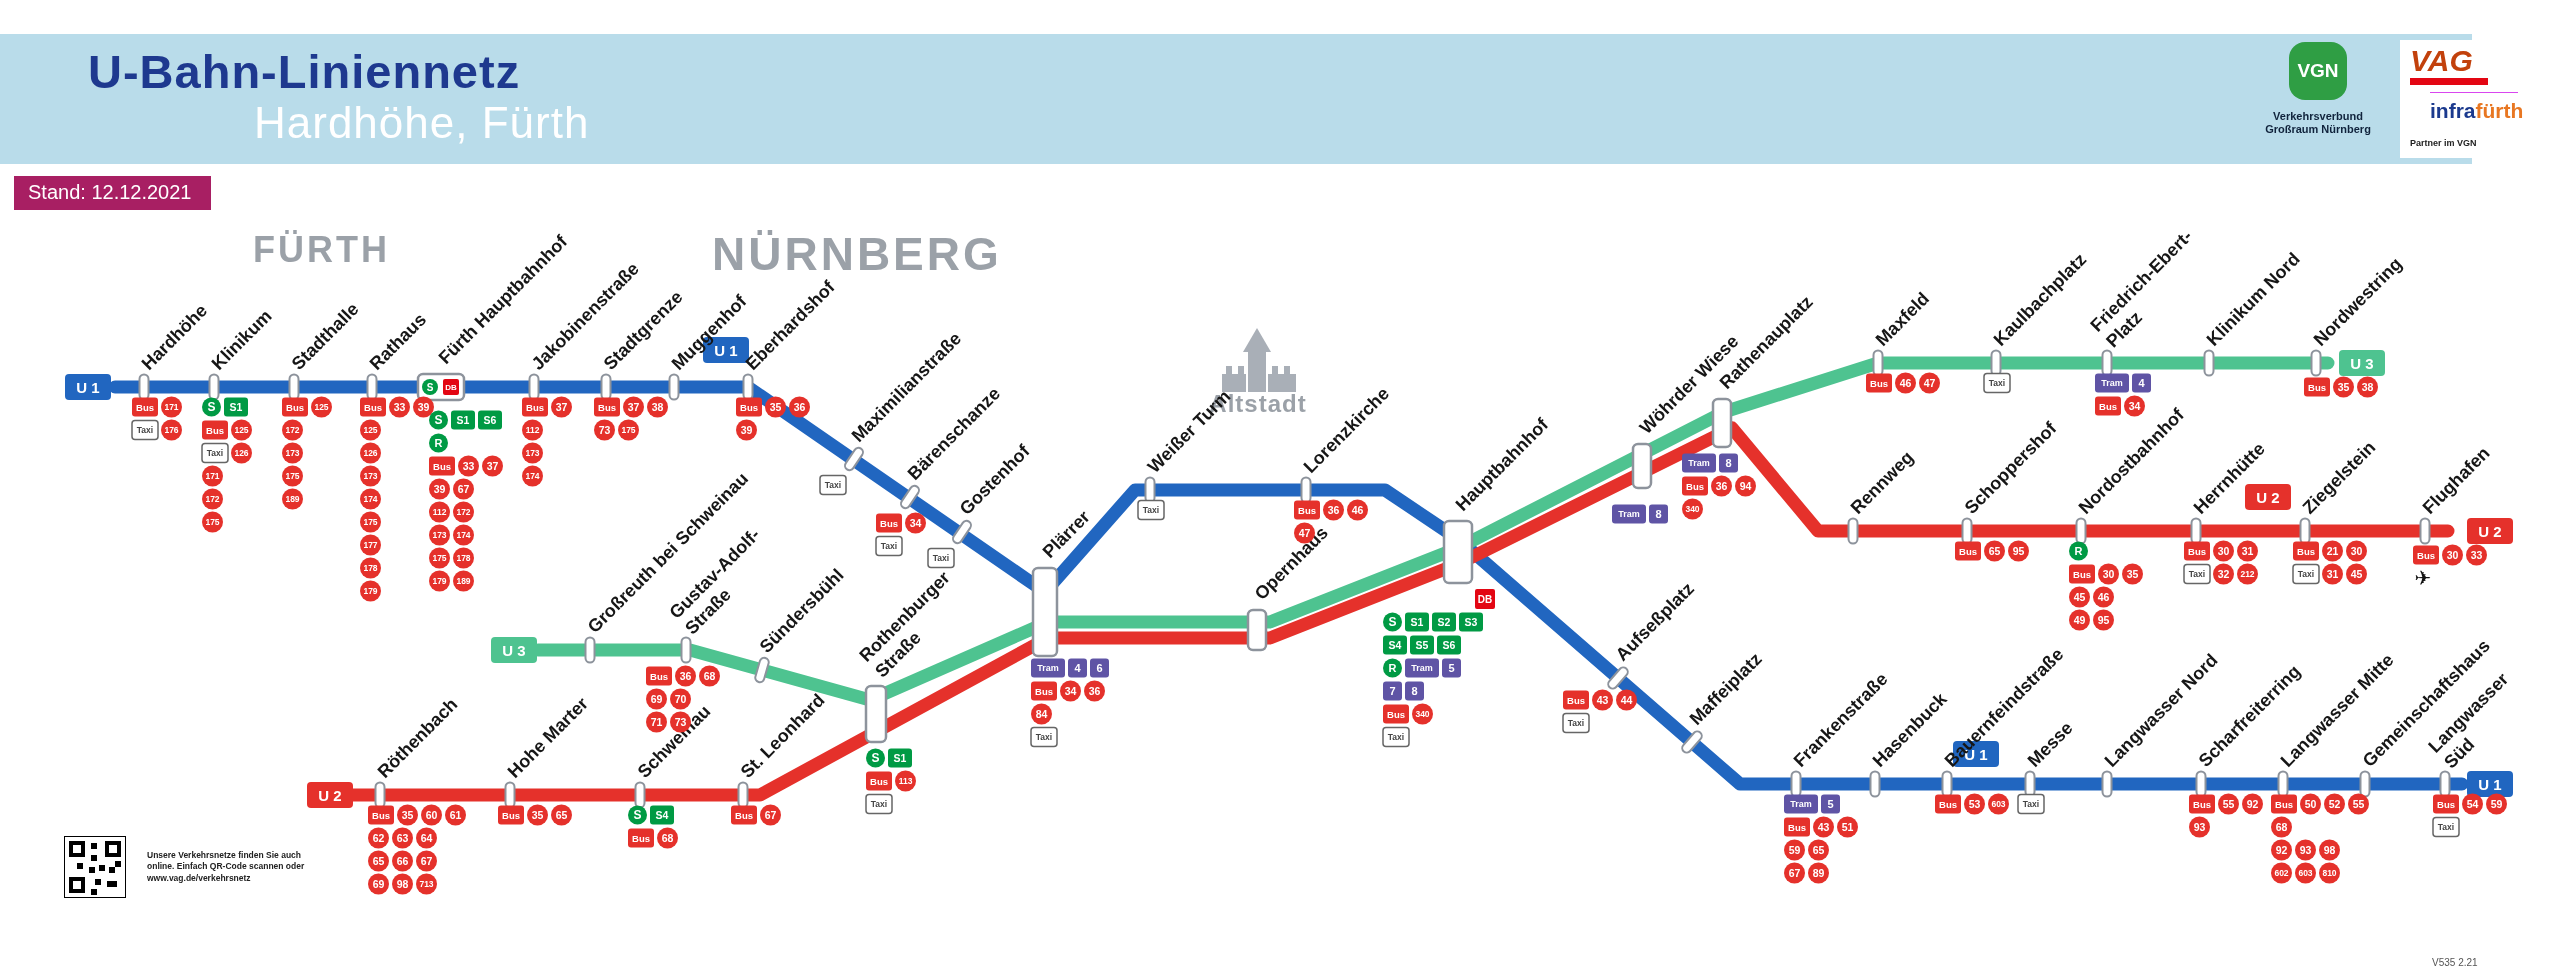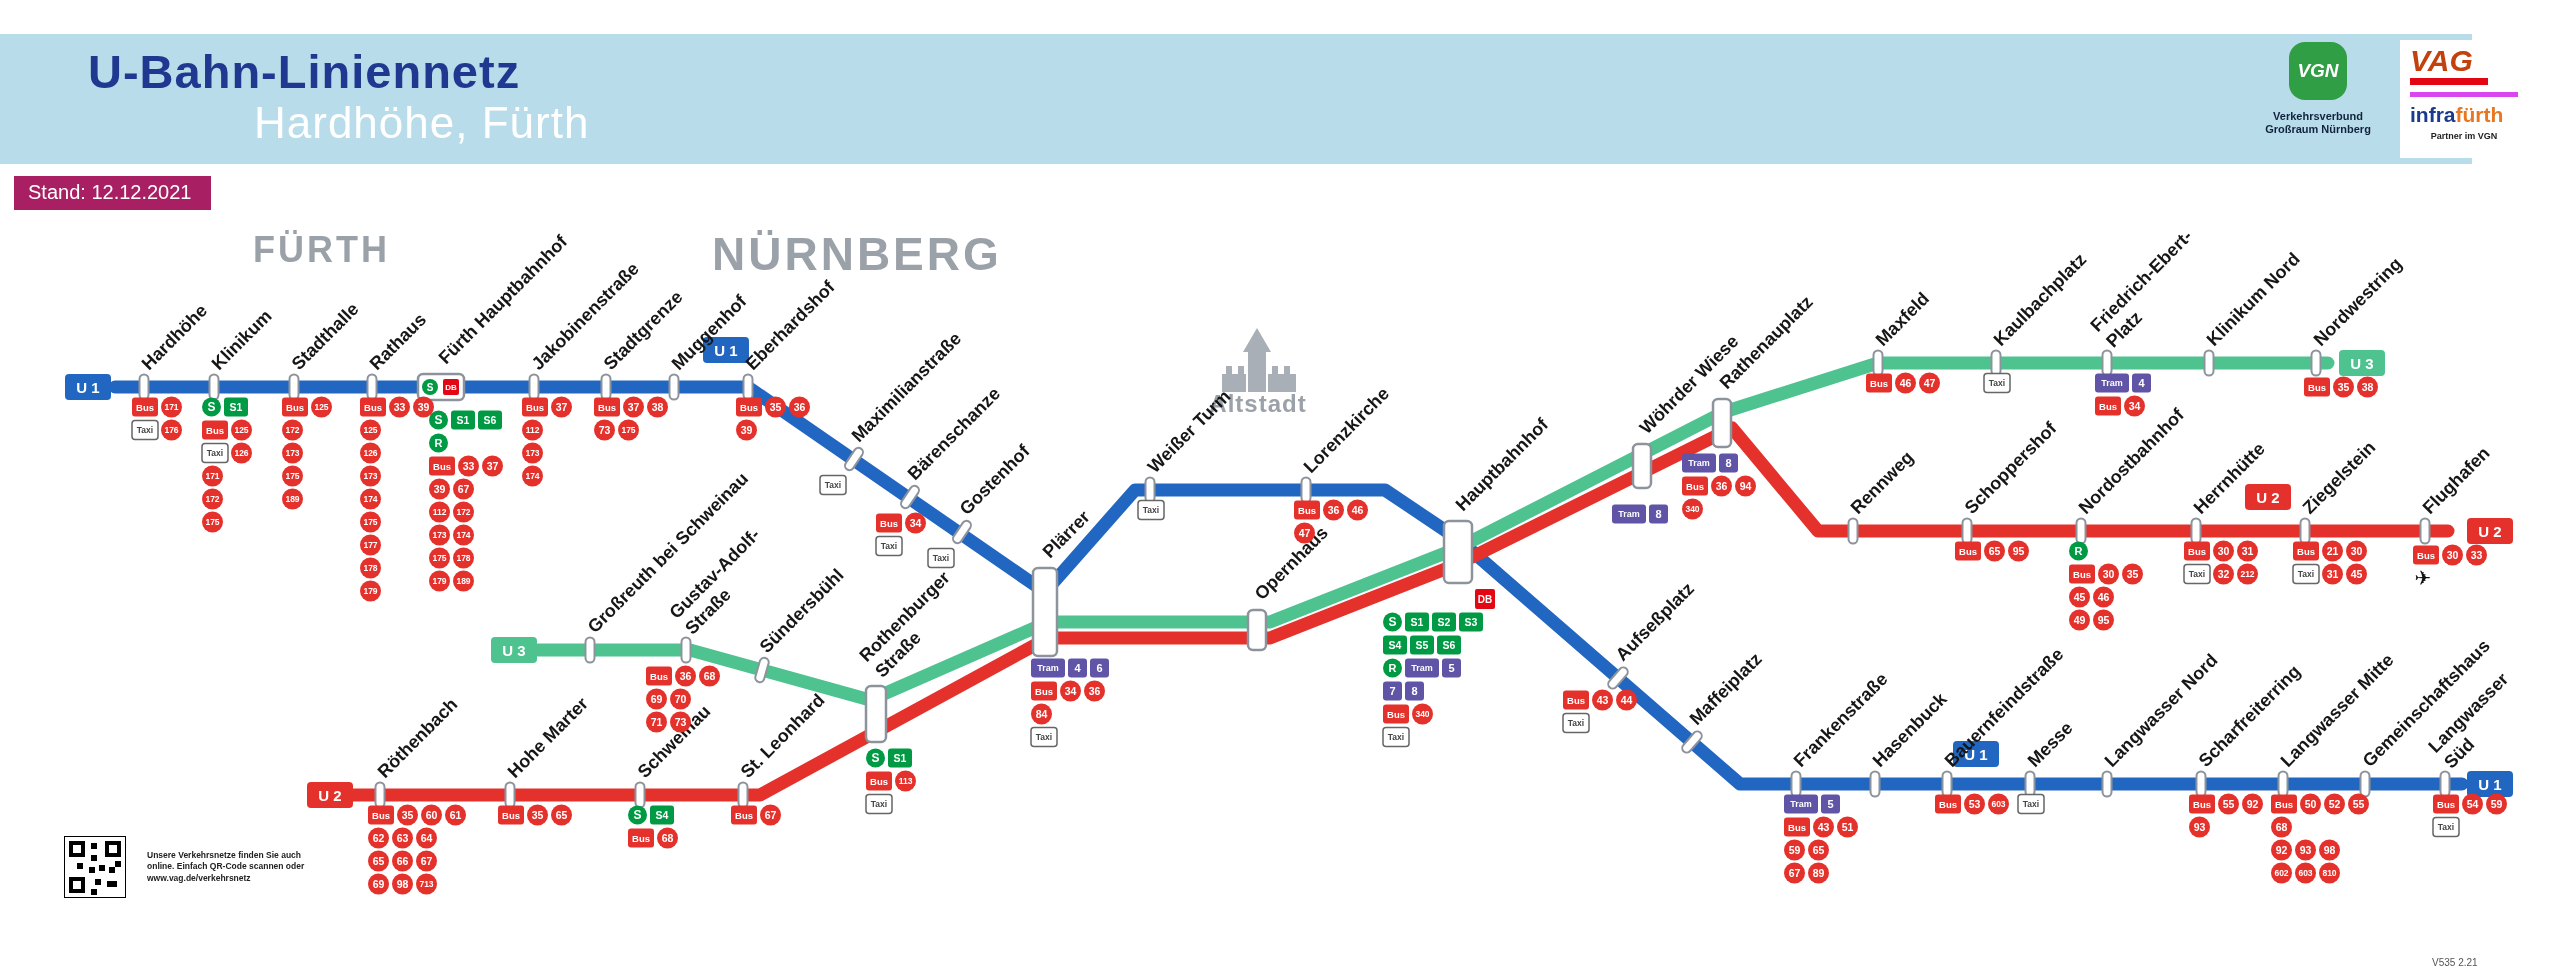--- a/index.html
+++ b/index.html
@@ -2,29 +2,29 @@
 <html><head>
 <meta charset="utf-8">
 <style>
   html,body{margin:0;padding:0;background:#fff;}
   .page{position:relative;width:2560px;height:970px;background:#ffffff;font-family:"Liberation Sans",sans-serif;overflow:hidden;}
   .band{position:absolute;left:0;top:34px;width:2472px;height:130px;background:#b9dcea;}
   .title{position:absolute;left:88px;top:10px;font-size:47px;font-weight:700;color:#1e398f;letter-spacing:1px;}
   .subtitle{position:absolute;left:254px;top:64px;font-size:44px;color:#ffffff;font-weight:400;letter-spacing:1px;}
   .stand{position:absolute;left:14px;top:176px;background:#a81f63;color:#fff;font-size:20px;padding:5px 20px 6px 14px;}
   .vgn{position:absolute;left:2248px;top:8px;width:140px;text-align:center;}
-  .vgn-box{width:58px;height:58px;margin:0 auto;background:#2f9e44;border-radius:16px;color:#fff;font-weight:700;font-size:19px;line-height:58px;text-align:center;font-style:italic;}
+  .vgn-box{width:58px;height:58px;margin:0 auto;background:#2f9e44;border-radius:16px;color:#fff;font-weight:700;font-size:19px;line-height:58px;text-align:center;}
   .vgn-cap{margin-top:10px;font-size:11px;color:#10233c;font-weight:700;line-height:1.2;}
   .vag{position:absolute;left:2400px;top:6px;width:128px;height:118px;background:#ffffff;padding:6px 10px;box-sizing:border-box;}
   .vag-word{font-size:30px;font-weight:700;font-style:italic;color:#c2410c;line-height:1;}
   .vag-bar{width:78px;height:7px;background:#e30613;margin:2px 0 7px 0;}
-  .infra{font-size:21px;font-weight:700;border-top:5px solid #d946ef;padding-top:7px;line-height:1;}
+  .infra{font-size:21px;font-weight:700;border-top:1px solid #d946ef;padding-top:7px;line-height:1;margin-left:20px;}
   .infra-a{color:#1b3a8e;}
   .infra-b{color:#e87722;}
-  .partner{font-size:9px;color:#222;margin-top:6px;font-weight:700;text-align:center;}
+  .partner{font-size:9px;color:#222;margin-top:17px;font-weight:700;}
   .mapsvg{position:absolute;left:0;top:0;width:2560px;height:970px;}
   .qrblock{position:absolute;left:64px;top:836px;display:flex;gap:9px;width:260px;}
   .qrnote{font-size:8.5px;color:#222;width:168px;line-height:1.3;align-self:center;font-weight:700;margin-left:12px;}
   .version{position:absolute;left:2432px;top:957px;font-size:10px;color:#555;}
   svg text{font-family:"Liberation Sans",sans-serif;}
   .region{font-weight:700;letter-spacing:3px;fill:#9ba1a8;}
   .stlabel{font-size:18px;font-weight:700;fill:#161616;}
   .badge{fill:#ffffff;font-weight:700;font-size:15px;}
   .stpill{fill:#ffffff;stroke:#8d939c;stroke-width:2;}
   .stbox{fill:#ffffff;stroke:#8d939c;stroke-width:2.5;}

